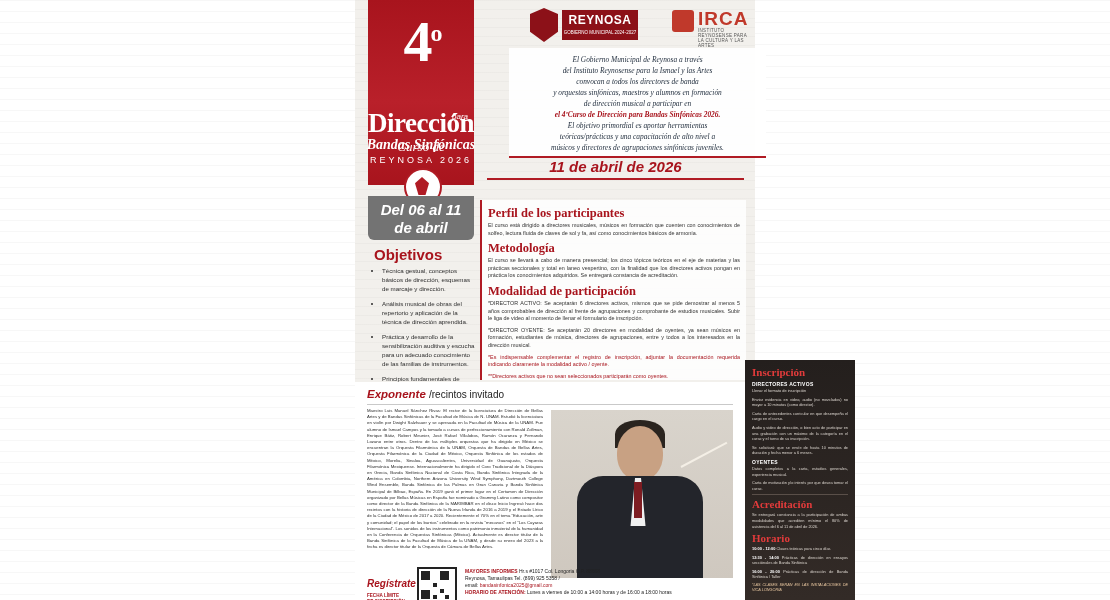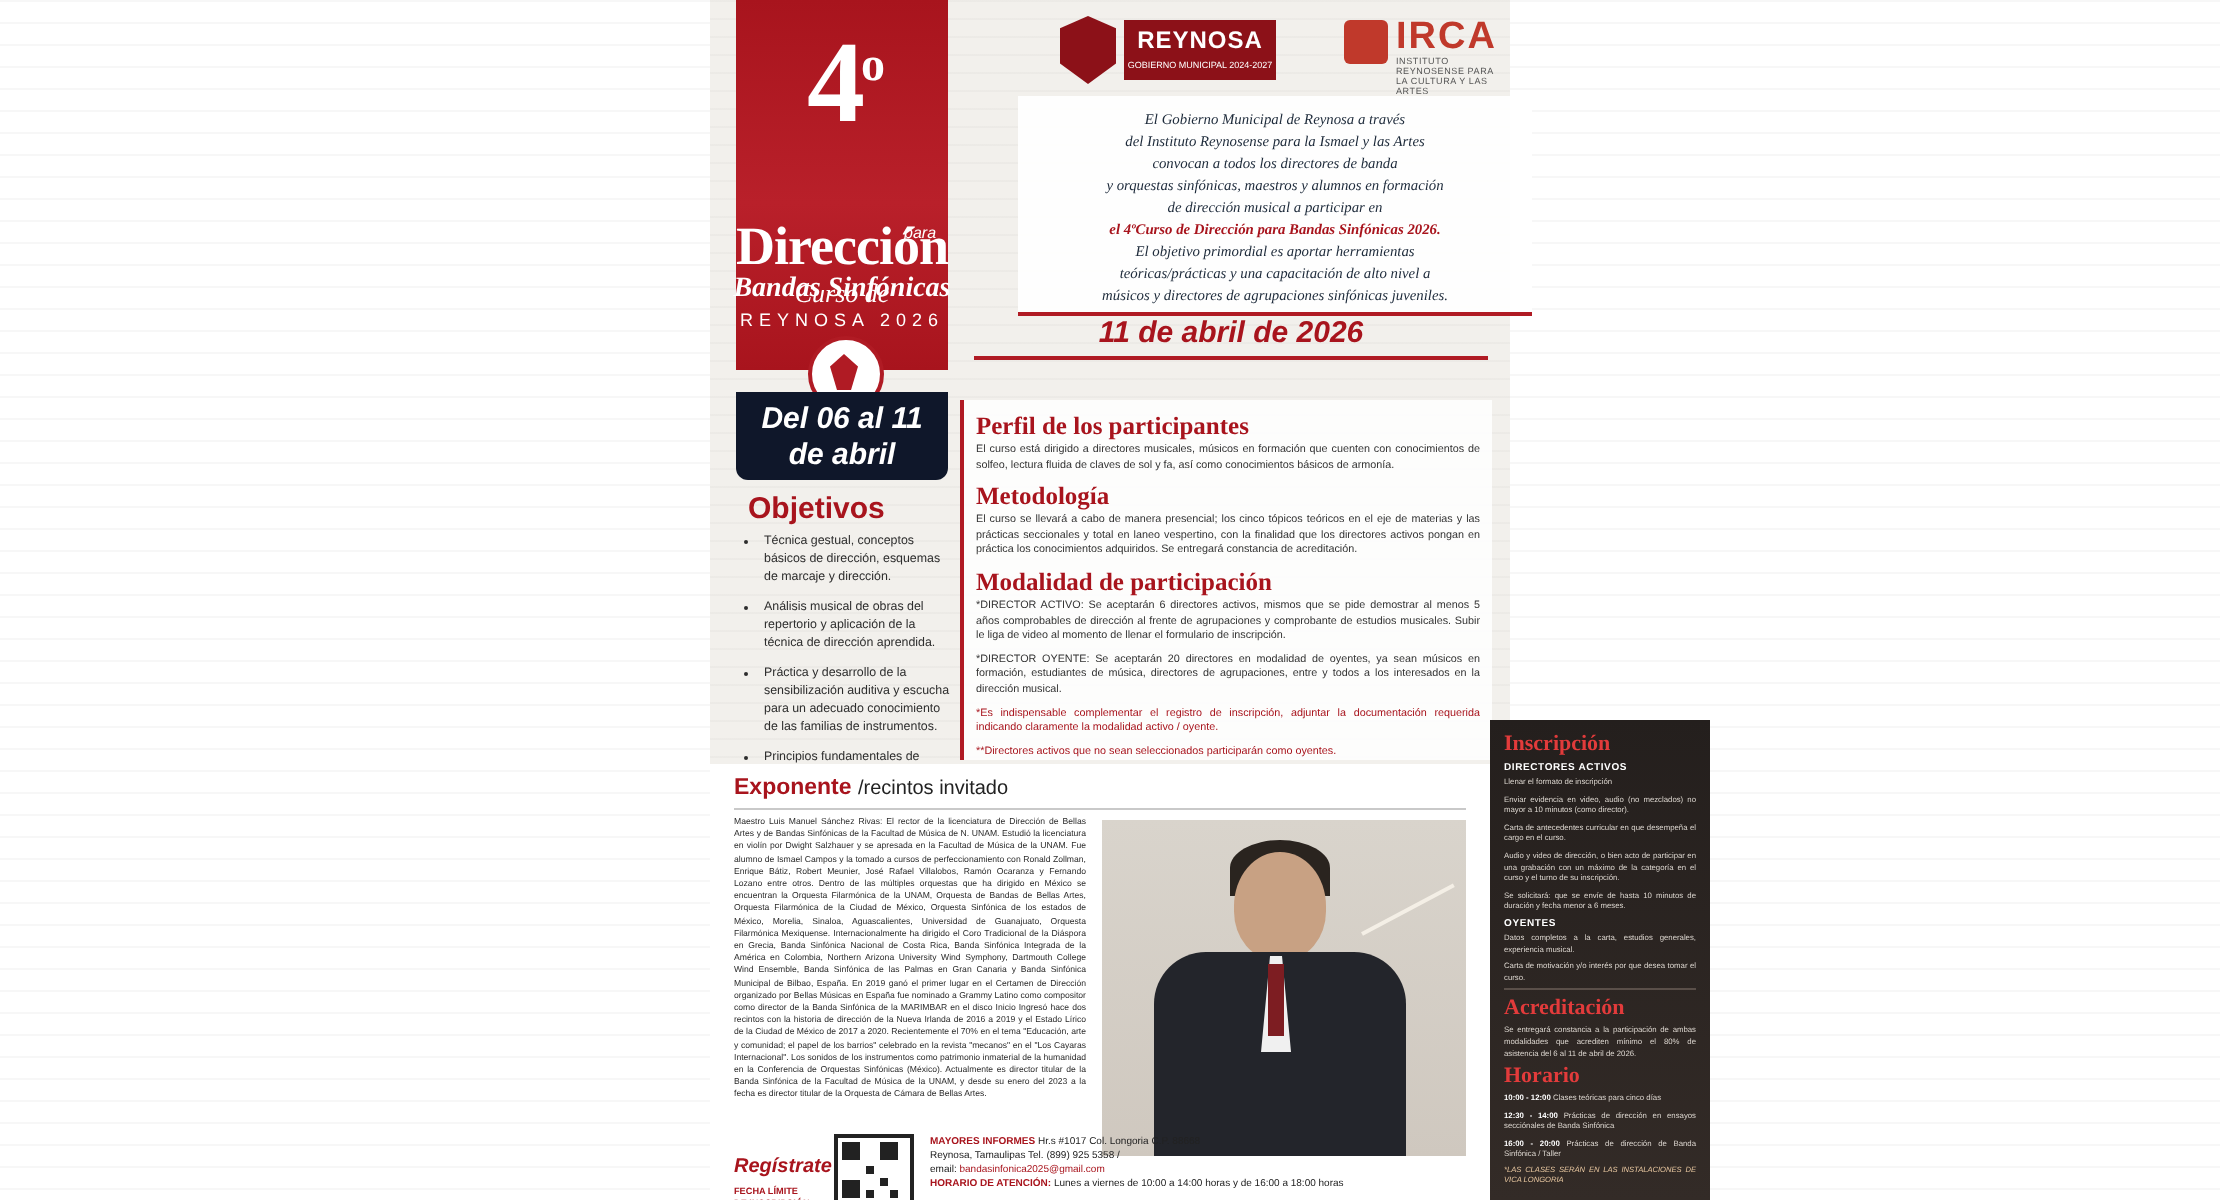--- a/index.html
+++ b/index.html
@@ -68,21 +68,21 @@
   .emblem{
     position:absolute;left:404px;top:168px;width:34px;height:34px;border-radius:50%;
     background:#fff;border:2px solid #b01b24;
   }
   .emblem:after{
     content:"";position:absolute;left:9px;top:7px;width:14px;height:18px;
     background:#b01b24;clip-path:polygon(50% 0,100% 35%,75% 100%,25% 100%,0 35%);
   }
   .date-band{
     position:absolute;left:368px;top:196px;width:106px;height:44px;
-    background:#0f172a;border-radius:0 0 6px 6px;
+    background:#737373;border-radius:0 0 6px 6px;
   }
   .date-band .l1{
     position:absolute;left:0;top:5px;width:106px;text-align:center;color:#fff;
     font-size:15px;font-weight:bold;font-style:italic;
   }
   .date-band .l2{
     position:absolute;left:0;top:23px;width:106px;text-align:center;color:#fff;
     font-size:15px;font-weight:bold;font-style:italic;
   }
   .objetivos-h{
@@ -314,21 +314,21 @@
   <h3>Modalidad de participación</h3>
   <p>*DIRECTOR ACTIVO: Se aceptarán 6 directores activos, mismos que se pide demostrar al menos 5 años comprobables de dirección al frente de agrupaciones y comprobante de estudios musicales. Subir le liga de video al momento de llenar el formulario de inscripción.</p>
   <p>*DIRECTOR OYENTE: Se aceptarán 20 directores en modalidad de oyentes, ya sean músicos en formación, estudiantes de música, directores de agrupaciones, entre y todos a los interesados en la dirección musical.</p>
   <p class="red">*Es indispensable complementar el registro de inscripción, adjuntar la documentación requerida indicando claramente la modalidad activo / oyente.</p>
   <p class="red">**Directores activos que no sean seleccionados participarán como oyentes.</p>
   <p class="red">***Solo directores activos participarán en el Concierto de Clausura.</p>
 </div>
 
 <div class="expo">
   <div class="expo-h">
-    <span style="color:#a8141d;font-weight:bold;font-size:11.5px;">Exponente</span>
+    <span style="color:#a8141d;font-weight:bold;font-style:italic;font-size:11.5px;">Exponente</span>
     <span>/recintos invitado</span>
   </div>
   <div class="expo-hr"></div>
   <div class="expo-text">Maestro Luis Manuel Sánchez Rivas: El rector de la licenciatura de Dirección de Bellas Artes y de Bandas Sinfónicas de la Facultad de Música de N. UNAM. Estudió la licenciatura en violín por Dwight Salzhauer y se apresada en la Facultad de Música de la UNAM. Fue alumno de Ismael Campos y la tomado a cursos de perfeccionamiento con Ronald Zollman, Enrique Bátiz, Robert Meunier, José Rafael Villalobos, Ramón Ocaranza y Fernando Lozano entre otros. Dentro de las múltiples orquestas que ha dirigido en México se encuentran la Orquesta Filarmónica de la UNAM, Orquesta de Bandas de Bellas Artes, Orquesta Filarmónica de la Ciudad de México, Orquesta Sinfónica de los estados de México, Morelia, Sinaloa, Aguascalientes, Universidad de Guanajuato, Orquesta Filarmónica Mexiquense. Internacionalmente ha dirigido el Coro Tradicional de la Diáspora en Grecia, Banda Sinfónica Nacional de Costa Rica, Banda Sinfónica Integrada de la América en Colombia, Northern Arizona University Wind Symphony, Dartmouth College Wind Ensemble, Banda Sinfónica de las Palmas en Gran Canaria y Banda Sinfónica Municipal de Bilbao, España. En 2019 ganó el primer lugar en el Certamen de Dirección organizado por Bellas Músicas en España fue nominado a Grammy Latino como compositor como director de la Banda Sinfónica de la MARIMBAR en el disco Inicio Ingresó hace dos recintos con la historia de dirección de la Nueva Irlanda de 2016 a 2019 y el Estado Lírico de la Ciudad de México de 2017 a 2020. Recientemente el 70% en el tema "Educación, arte y comunidad; el papel de los barrios" celebrado en la revista "mecanos" en el "Los Cayaras Internacional". Los sonidos de los instrumentos como patrimonio inmaterial de la humanidad en la Conferencia de Orquestas Sinfónicas (México). Actualmente es director titular de la Banda Sinfónica de la Facultad de Música de la UNAM, y desde su enero del 2023 a la fecha es director titular de la Orquesta de Cámara de Bellas Artes.</div>
 
   <div class="photo">
     <div class="hair"></div>
     <div class="head"></div>
     <div class="body"></div>
     <div class="shirt"></div>

